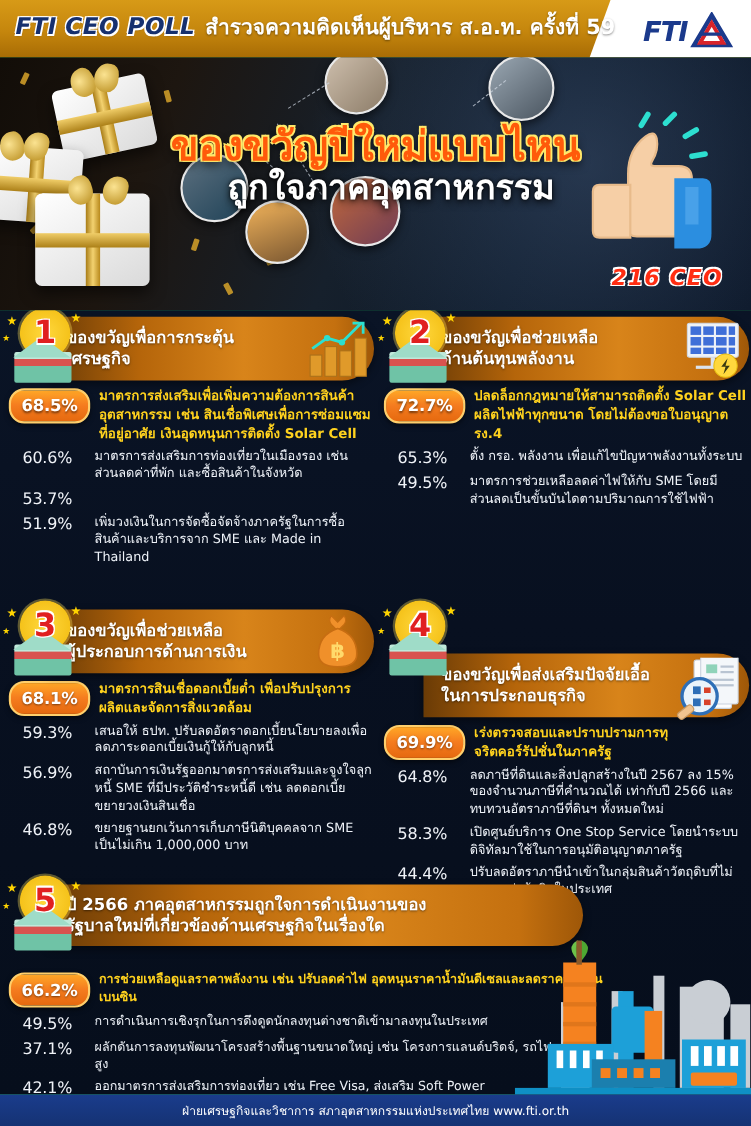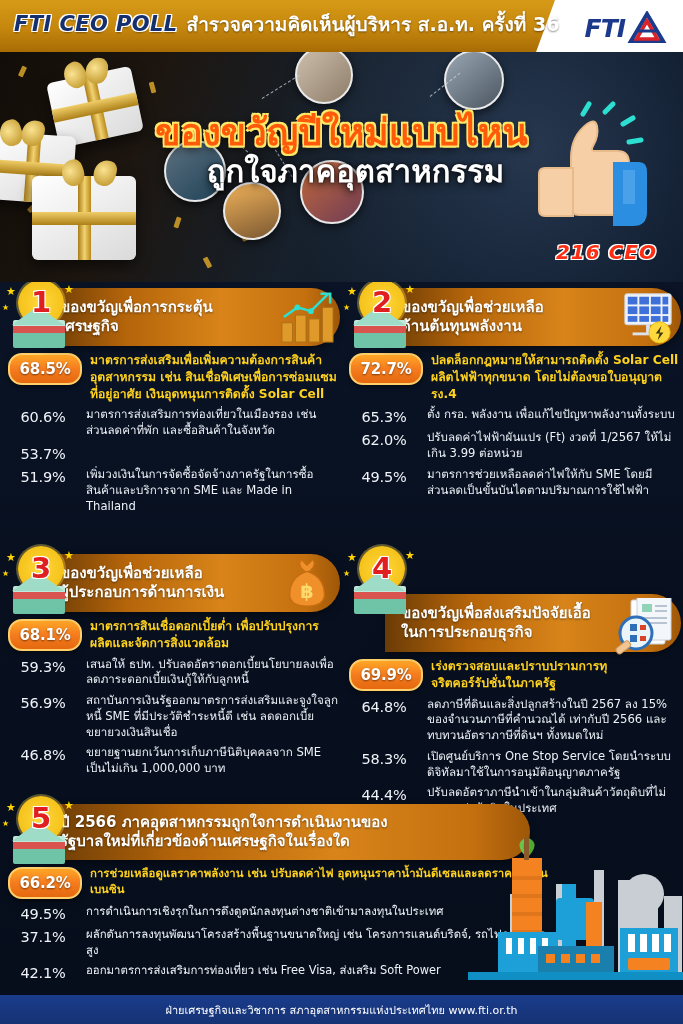--- a/index.html
+++ b/index.html
@@ -101,41 +101,41 @@
     text-shadow:0 1px 2px rgba(0,0,0,.5);}
   .pct-plain{flex:0 0 auto;width:70px;text-align:center;font-size:14.5px;color:#f0f3f8;
     letter-spacing:-.2px;padding-top:2px;}
   .row-txt{flex:1 1 auto;padding-left:8px;font-size:11.6px;line-height:1.36;color:#eef2f8;}
   .row.hi .row-txt{color:#ffd21e;font-weight:bold;font-size:12.2px;line-height:1.38;}
   .row.c5 .row-txt{font-size:11.4px;}
 
   
   .card5{position:absolute;left:0;top:522px;width:683px;}
   .card5 .card-head{margin-left:44px;width:452px;height:56px;padding-right:18px;}
-  .card5 .rows{padding-left:8px;}
+  .card5 .rows{padding-left:8px;margin-top:17px;}
   .card5 .row-txt{max-width:470px;}
 
   
   .city{position:absolute;right:0;bottom:0;width:215px;height:150px;z-index:1;}
 
   
   .footer{position:absolute;left:0;bottom:0;width:683px;height:29px;
     background:linear-gradient(180deg,#1a3c8c 0%,#153273 100%);
     display:flex;align-items:center;justify-content:center;z-index:40;}
   .footer span{font-size:11px;color:#ffffff;}
 </style>
 </head>
 <body>
 
 <div class="page">
 
   <div class="topbar">
     <div class="topbar-txt">
       <span class="poll-en">FTI CEO POLL</span>
-      <span class="poll-th">สำรวจความคิดเห็นผู้บริหาร ส.อ.ท. ครั้งที่ 36</span>
+      <span class="poll-th">สำรวจความคิดเห็นผู้บริหาร ส.อ.ท. ครั้งที่ 59</span>
     </div>
     <div class="fti-logo">
       <span class="fti-word">FTI</span>
       <svg width="40" height="34" viewBox="0 0 40 34">
         <path d="M20 3 L36 30 L4 30 Z" fill="none" stroke="#1b3a8c" stroke-width="4"></path>
         <path d="M20 10 L30.5 28 L9.5 28 Z" fill="none" stroke="#d8232a" stroke-width="3.5"></path>
         <path d="M9 20 L31 20" stroke="#1b3a8c" stroke-width="3"></path>
       </svg>
     </div>
   </div>
@@ -297,24 +297,20 @@
         <div class="rows">
           <div class="row hi">
             <div class="pct-pill">
                 <span>72.7%</span>
               </div>
             <div class="row-txt">ปลดล็อกกฎหมายให้สามารถติดตั้ง Solar Cell ผลิตไฟฟ้าทุกขนาด โดยไม่ต้องขอใบอนุญาต รง.4</div>
           </div>
           <div class="row">
             <div class="pct-plain">65.3%</div>
             <div class="row-txt">ตั้ง กรอ. พลังงาน เพื่อแก้ไขปัญหาพลังงานทั้งระบบ</div>
-          </div>
-          <div class="row">
-            <div class="pct-plain">62.0%</div>
-            <div class="row-txt">ปรับลดค่าไฟฟ้าผันแปร (Ft) งวดที่ 1/2567 ให้ไม่เกิน 3.99 ต่อหน่วย</div>
           </div>
           <div class="row">
             <div class="pct-plain">49.5%</div>
             <div class="row-txt">มาตรการช่วยเหลือลดค่าไฟให้กับ SME โดยมีส่วนลดเป็นขั้นบันไดตามปริมาณการใช้ไฟฟ้า</div>
           </div>
         </div>
       </div>
 
       <div class="card" style="left:0;top:272px;width:340px;">
         <div class="card-head">

